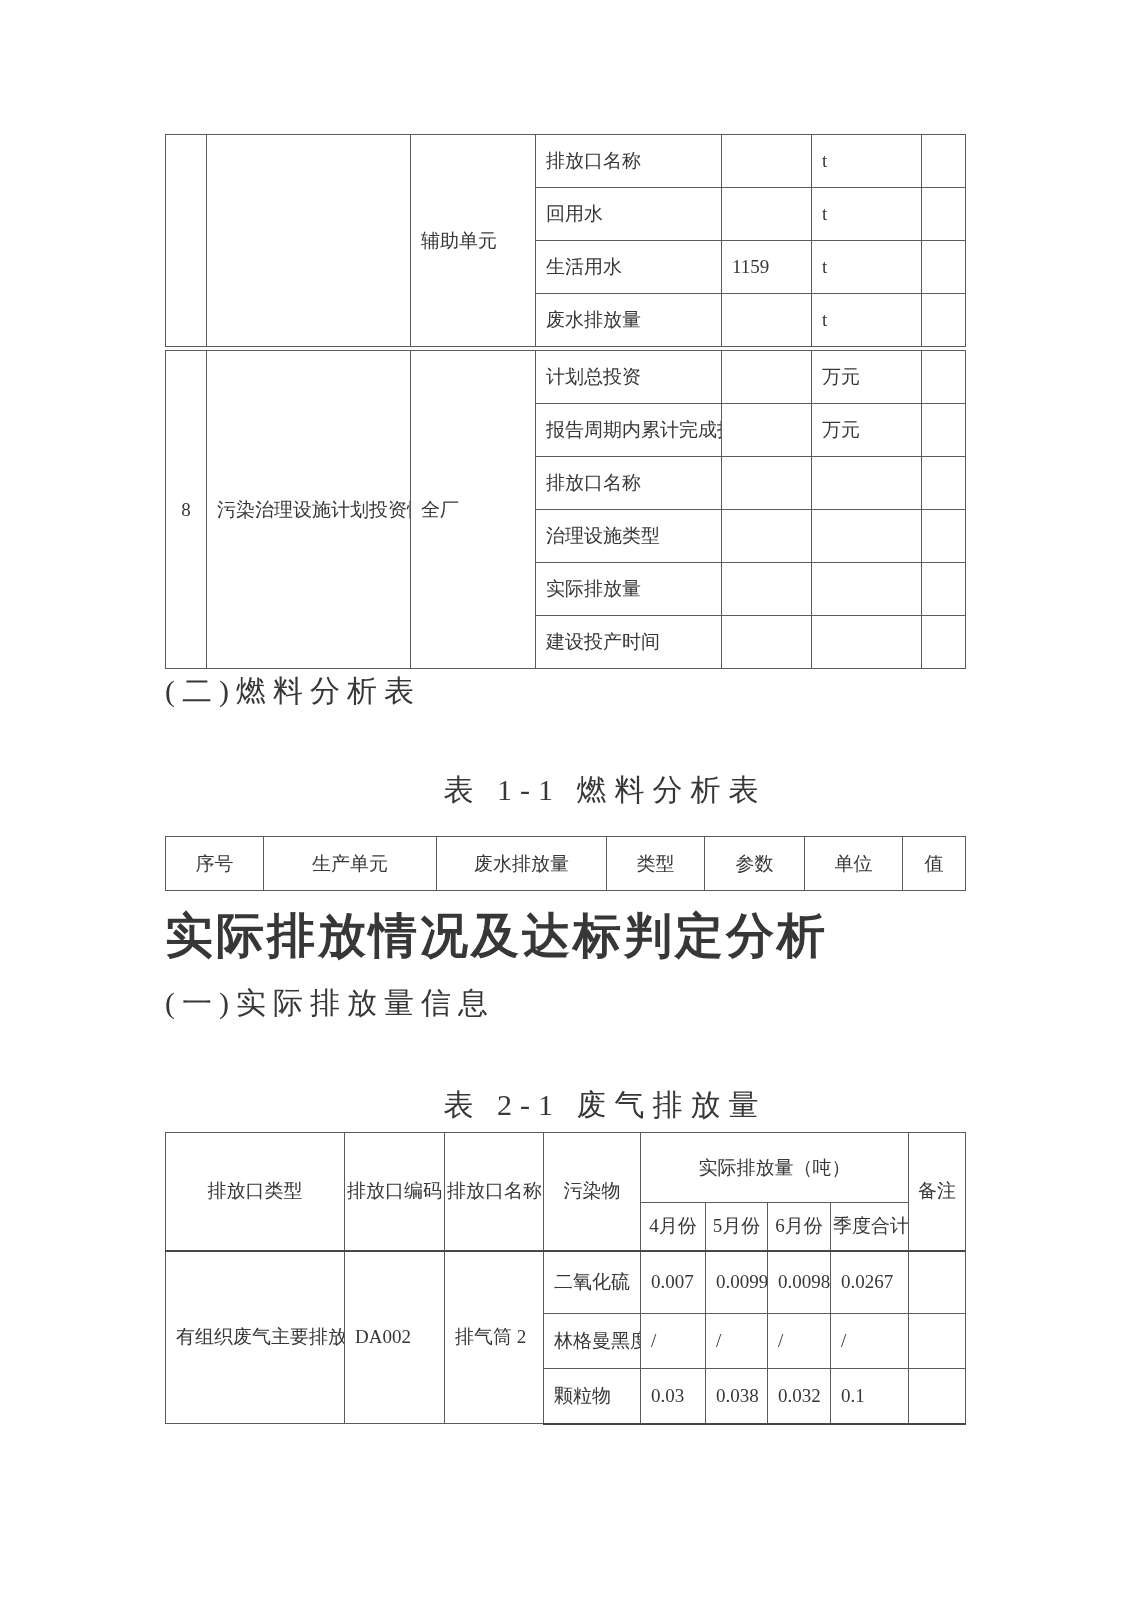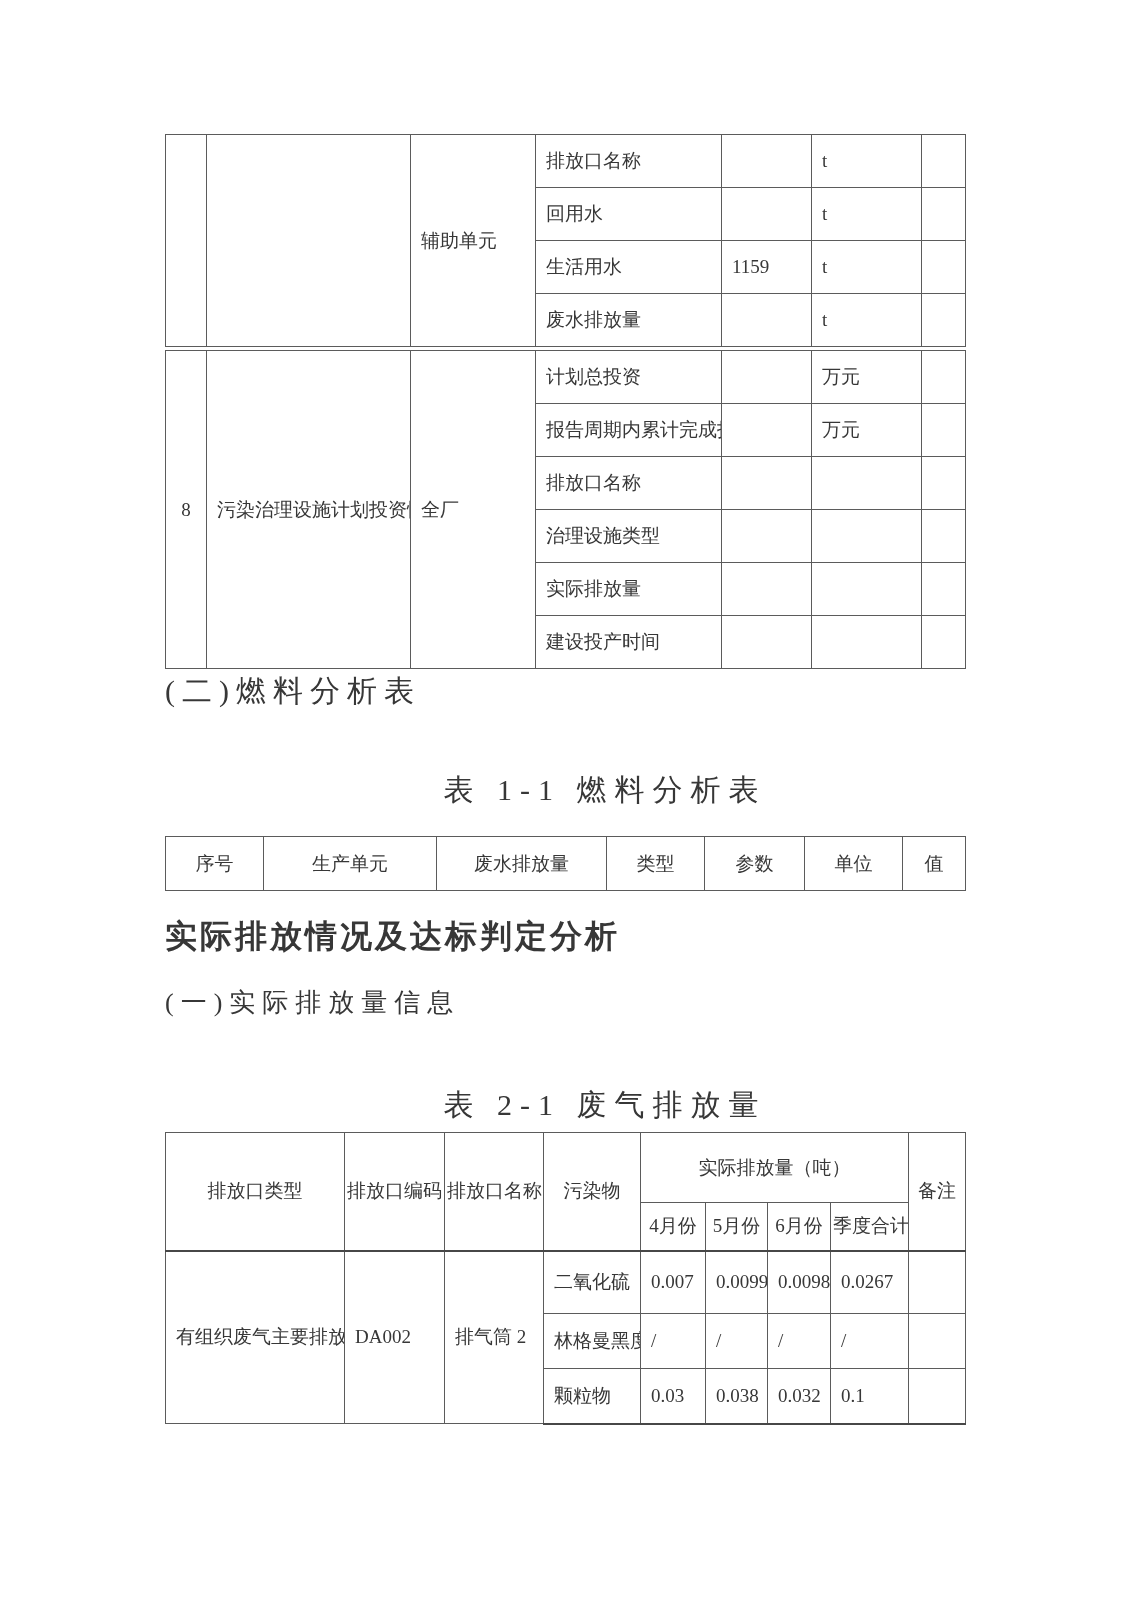--- a/index.html
+++ b/index.html
@@ -45,25 +45,25 @@
   #table21 .drow3{height:55px;}
   #table21 tbody td{border-top-width:1px;}
   #table21 .drow1 td{border-top:2px solid #474747;}
   #table21 tr:last-child td{border-bottom:2px solid #474747;}
   .h2{
     position:absolute;left:165px;top:670px;
     font-size:30px;letter-spacing:7px;line-height:42px;
   }
   .h1{
     position:absolute;left:165px;top:910px;
-    font-size:32px;font-weight:700;letter-spacing:3px;line-height:52px;
+    font-size:48px;font-weight:700;letter-spacing:3px;line-height:52px;
   }
   .h2b{
     position:absolute;left:165px;top:981px;
-    font-size:26px;letter-spacing:7px;line-height:44px;
+    font-size:30px;letter-spacing:7px;line-height:44px;
   }
   .caption{
     position:absolute;left:205px;width:800px;
     text-align:center;
     font-size:30px;letter-spacing:8px;line-height:32px;
   }
   #caption11{top:774px;}
   #caption21{top:1089px;}
 </style>
 </head>

